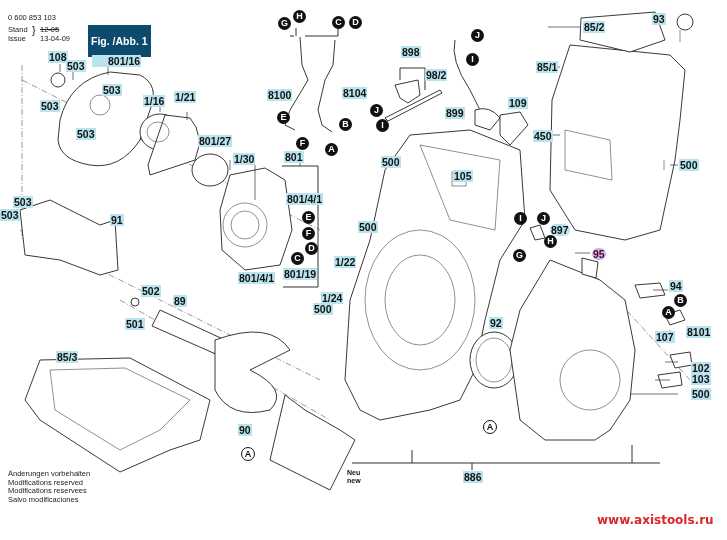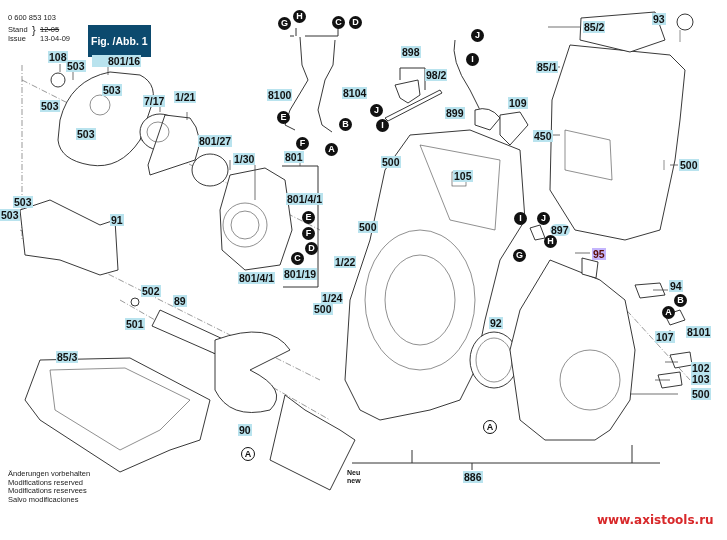--- a/index.html
+++ b/index.html
@@ -1,19 +1,19 @@
 <!DOCTYPE html>
 <html><head>
 <meta charset="utf-8">
 <style>
   html, body { margin:0; padding:0; background:#ffffff; }
   body { width:727px; height:540px; position:relative; overflow:hidden; font-family:"Liberation Sans", sans-serif; }
   #diagram { position:absolute; left:0; top:0; width:727px; height:540px; }
   .lbl { position:absolute; background:#b9e3ee; color:#111; font-weight:bold; font-size:10.5px; line-height:12px; padding:0 1px; white-space:nowrap; font-family:"Liberation Sans", sans-serif; }
-  .lbl.red { background:#c4b5fd; color:#5a0d05; }
+  .lbl.red { background:#c4b5fd; color:#5a0d05;border-radius:6px; }
   .circ { position:absolute; width:13px; height:13px; border-radius:50%; background:#111; color:#fff; font-size:9px; font-weight:bold; line-height:13px; text-align:center; font-family:"Liberation Sans", sans-serif; }
   .circ.open { background:#fff; color:#111; border:1px solid #111; width:12px; height:12px; line-height:12px; }
   .hdr { position:absolute; font-size:7.5px; color:#222; line-height:9px; font-family:"Liberation Sans", sans-serif; }
   .fig { position:absolute; left:72px; top:25px; background:#0c4a6e; color:#fff; font-weight:bold; font-size:10.5px; padding:10px 3px; line-height:12px;margin-left:16px; }
   .notes { position:absolute; left:8px; top:470px; font-size:7.5px; line-height:8.5px; color:#222; }
   .neu { position:absolute; left:347px; top:469px; font-size:7px; font-weight:bold; line-height:7.5px; color:#111; }
   .url { position:absolute; left:597px; top:513px; color:#d8282a; font-weight:bold; font-size:12px; font-family:"DejaVu Sans", sans-serif; }
   svg .part { fill:#fff; stroke:#222; stroke-width:0.9; }
   svg .thin { fill:none; stroke:#444; stroke-width:0.6; }
   svg .dash { fill:none; stroke:#555; stroke-width:0.6; stroke-dasharray:6 2 1 2; }
@@ -125,21 +125,21 @@
 <div class="hdr" style="left:40px;top:25px;text-decoration:line-through;">12-05</div>
 <div class="hdr" style="left:40px;top:34px;">13-04-09</div>
 <div class="fig">Fig. /Abb. 1</div>
 
 <div class="lbl" style="left:48px;top:51px;">108</div>
 <div class="lbl" style="left:66px;top:60px;">503</div>
 <div class="lbl" style="left:92px;top:55px;padding-left:16px;">801/16</div>
 <div class="lbl" style="left:102px;top:84px;">503</div>
 <div class="lbl" style="left:40px;top:100px;">503</div>
 <div class="lbl" style="left:76px;top:128px;">503</div>
-<div class="lbl" style="left:143px;top:95px;">7/17</div>
+<div class="lbl" style="left:143px;top:95px;">1/16</div>
 <div class="lbl" style="left:174px;top:91px;">1/21</div>
 <div class="lbl" style="left:198px;top:135px;">801/27</div>
 <div class="lbl" style="left:233px;top:153px;">1/30</div>
 <div class="lbl" style="left:284px;top:151px;">801</div>
 <div class="lbl" style="left:286px;top:193px;">801/4/1</div>
 <div class="lbl" style="left:238px;top:272px;">801/4/1</div>
 <div class="lbl" style="left:283px;top:268px;">801/19</div>
 <div class="lbl" style="left:13px;top:196px;">503</div>
 <div class="lbl" style="left:0px;top:209px;">503</div>
 <div class="lbl" style="left:110px;top:214px;">91</div>

